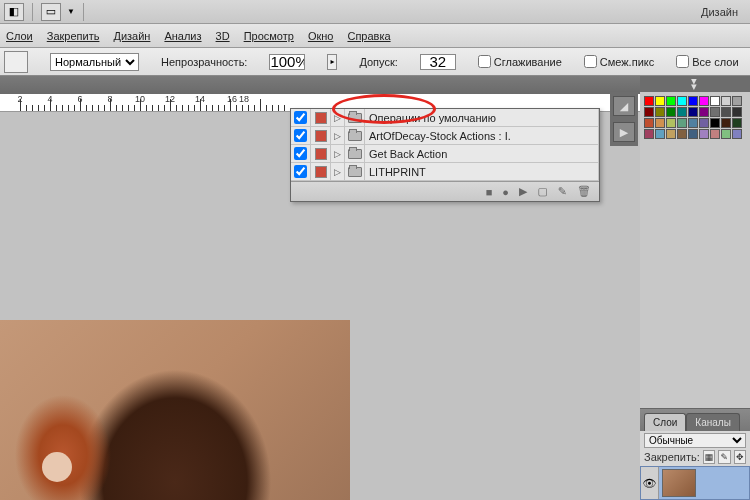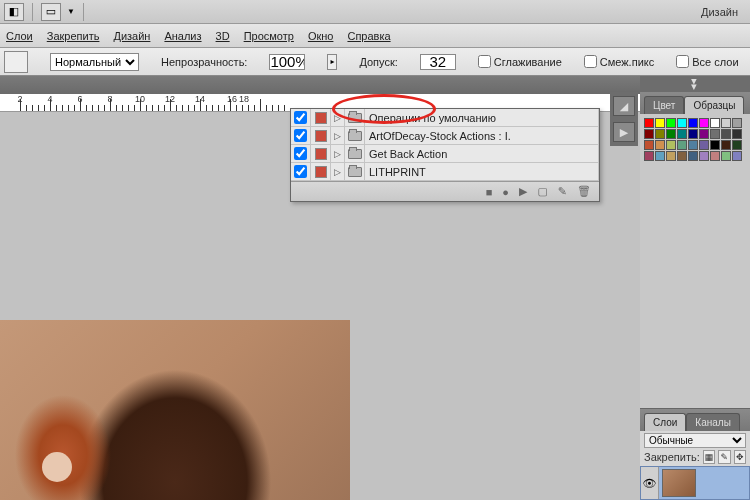--- a/index.html
+++ b/index.html
@@ -256,24 +256,20 @@
     <span>🗑</span>
   </div>
 </div>
 
 <div class="red-circle"></div>
 
 <div class="right-col">
   <div class="collapse-bar">
       <span class="chev">▸▸</span>
     </div>
-  <div class="panel-tabs">
-    <div class="tab">Цвет</div>
-    <div class="tab active">Образцы</div>
-  </div>
   <div class="swatches" id="swatches">
       <div style="background: rgb(255, 0, 0);"></div>
       <div style="background: rgb(255, 255, 0);"></div>
       <div style="background: rgb(0, 255, 0);"></div>
       <div style="background: rgb(0, 255, 255);"></div>
       <div style="background: rgb(0, 0, 255);"></div>
       <div style="background: rgb(255, 0, 255);"></div>
       <div style="background: rgb(255, 255, 255);"></div>
       <div style="background: rgb(208, 208, 208);"></div>
       <div style="background: rgb(160, 160, 160);"></div>

